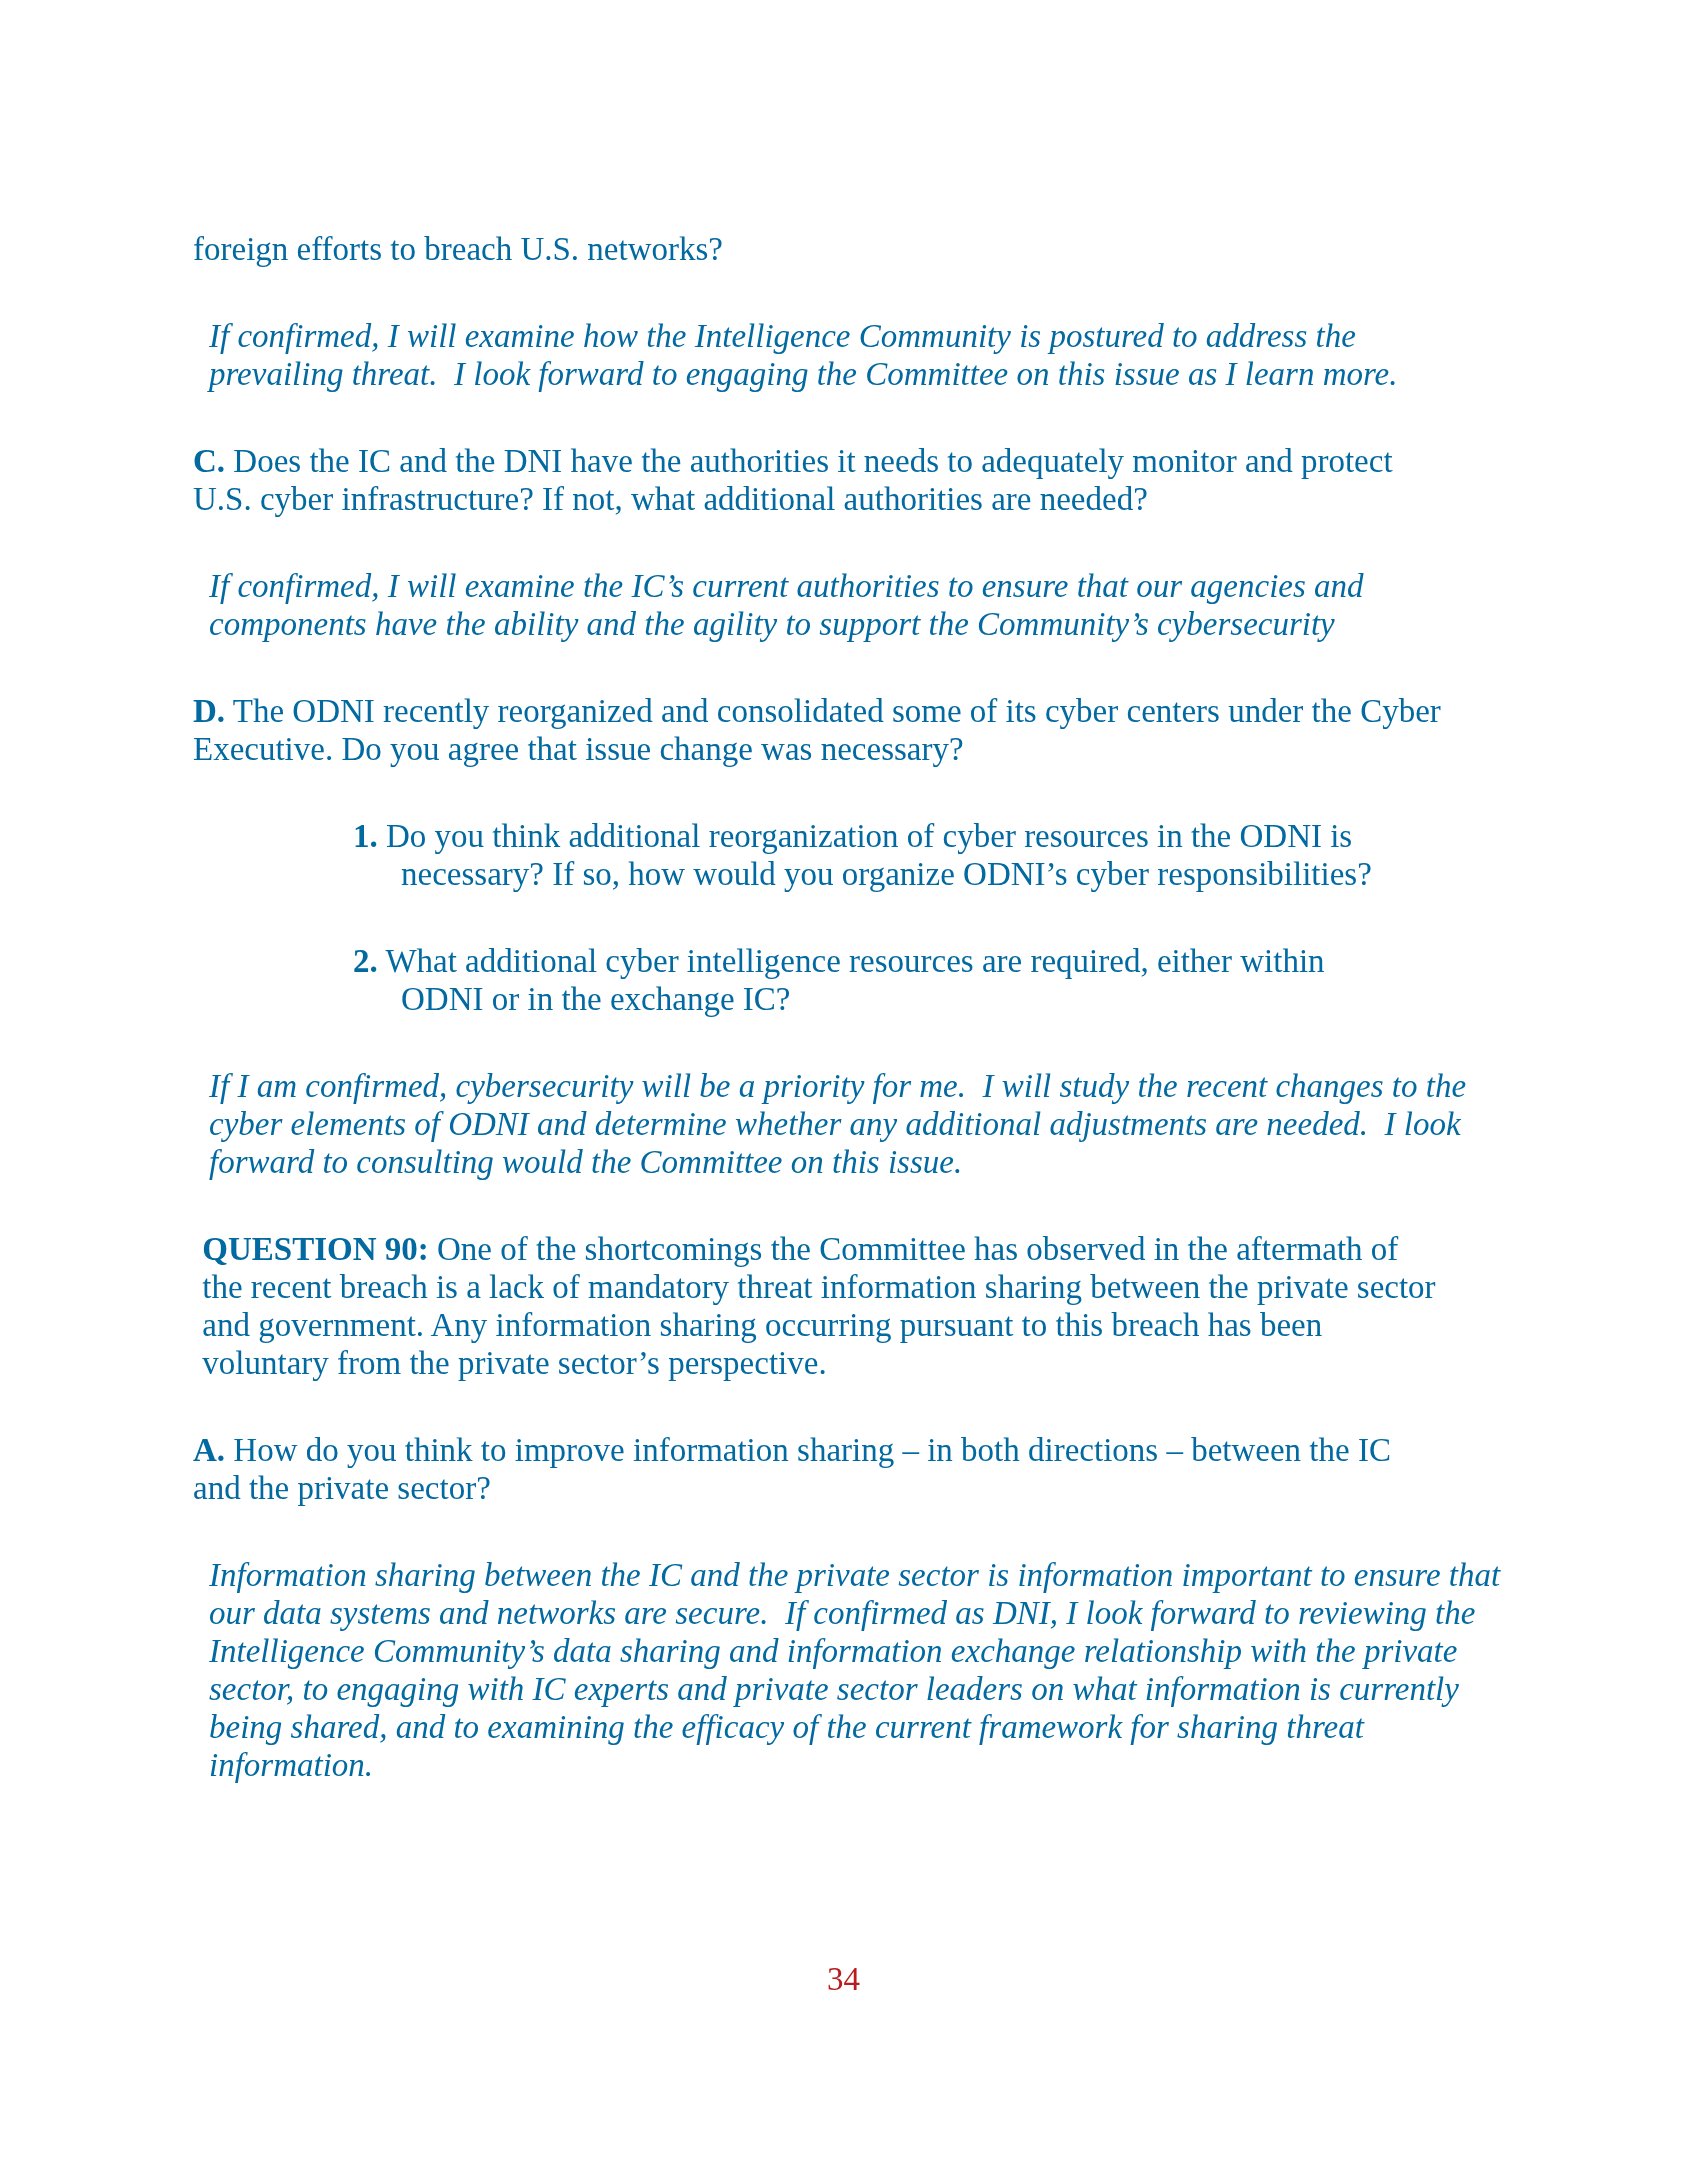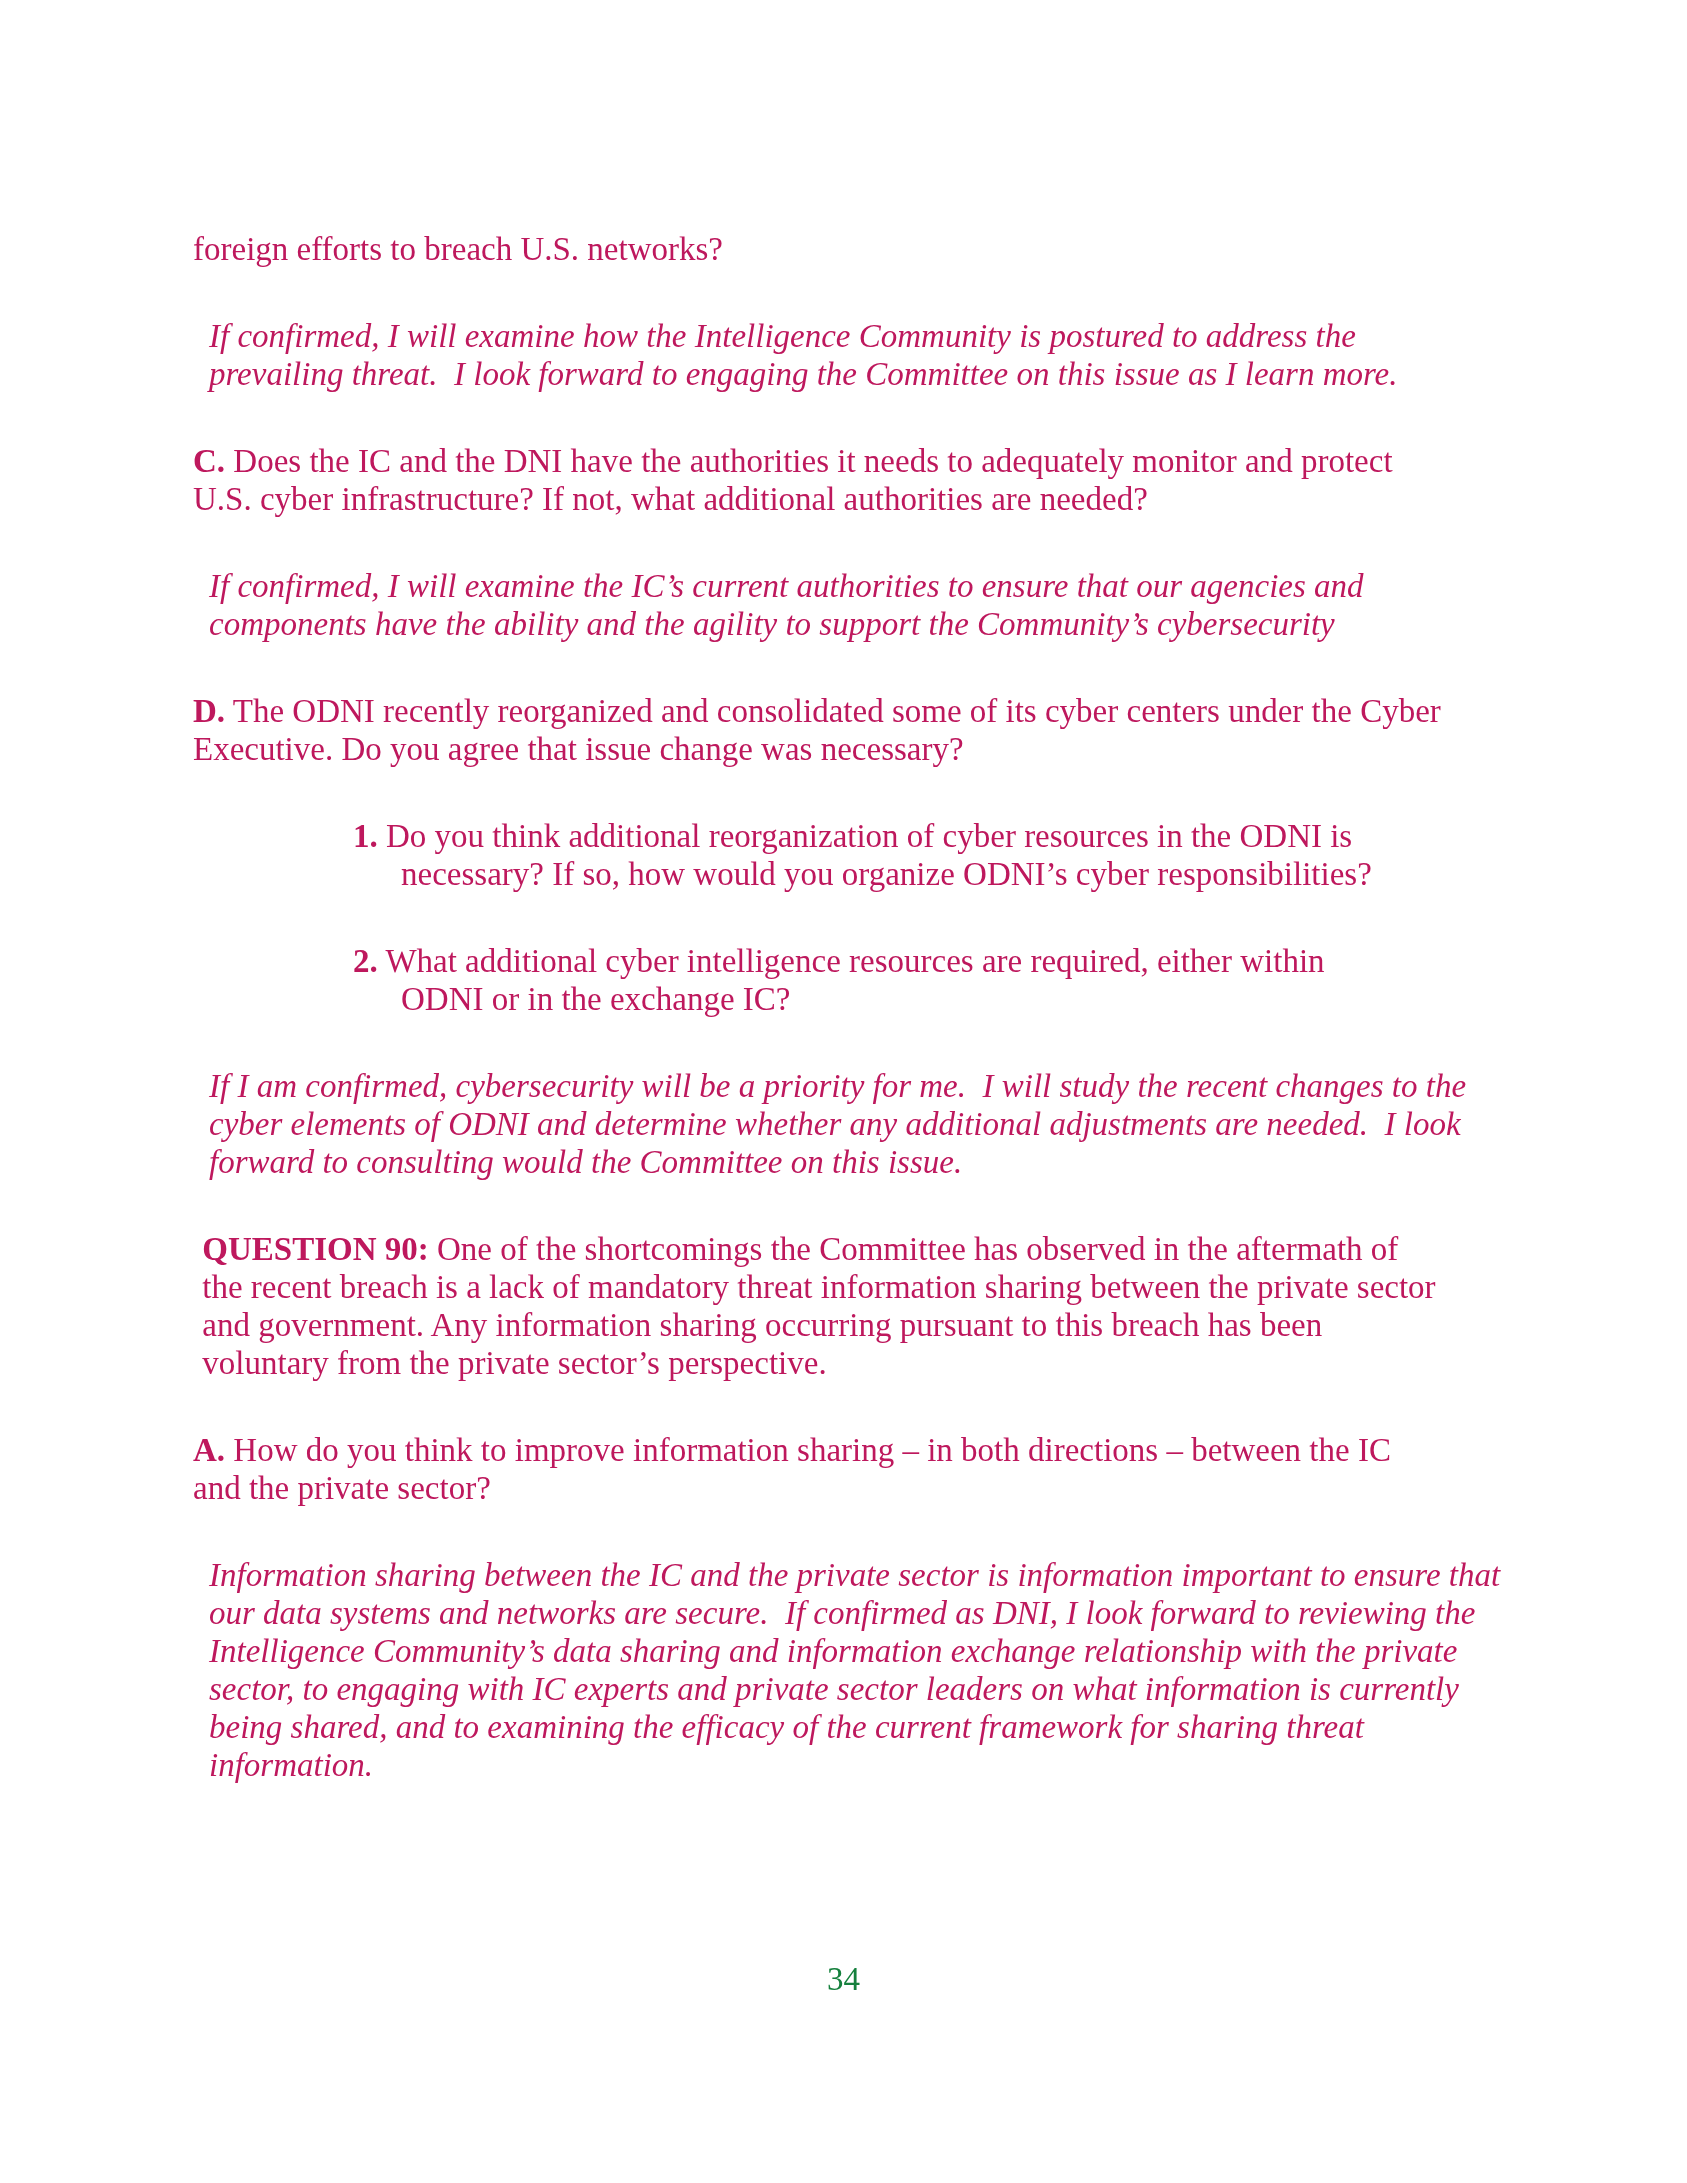--- a/index.html
+++ b/index.html
@@ -13,21 +13,21 @@
     width: 1687px;
     height: 2183px;
     background: #ffffff;
     overflow: hidden;
   }
   .content {
     position: absolute;
     left: 193px;
     top: 230px;
     width: 1330px;
-    color: #be185d;
+    color: #0369a1;
     font-family: "Liberation Serif", serif;
     font-size: 33px;
     line-height: 38px;
   }
   .para {
     margin: 0 0 49px 0;
   }
   .ln {
     white-space: pre;
   }
@@ -41,21 +41,21 @@
   }
   .num .ln { margin-left: 208px; }
   .num .ln:first-child { margin-left: 160px; }
   .q90 .ln { margin-left: 9.3px; }
   .footer {
     position: absolute;
     top: 1960px;
     left: 0;
     width: 1687px;
     text-align: center;
-    color: #15803d;
+    color: #b91c1c;
     font-family: "Liberation Serif", serif;
     font-size: 33px;
     line-height: 38px;
   }
 </style>
 </head>
 <body>
 
 <div class="page">
   <main class="content">

